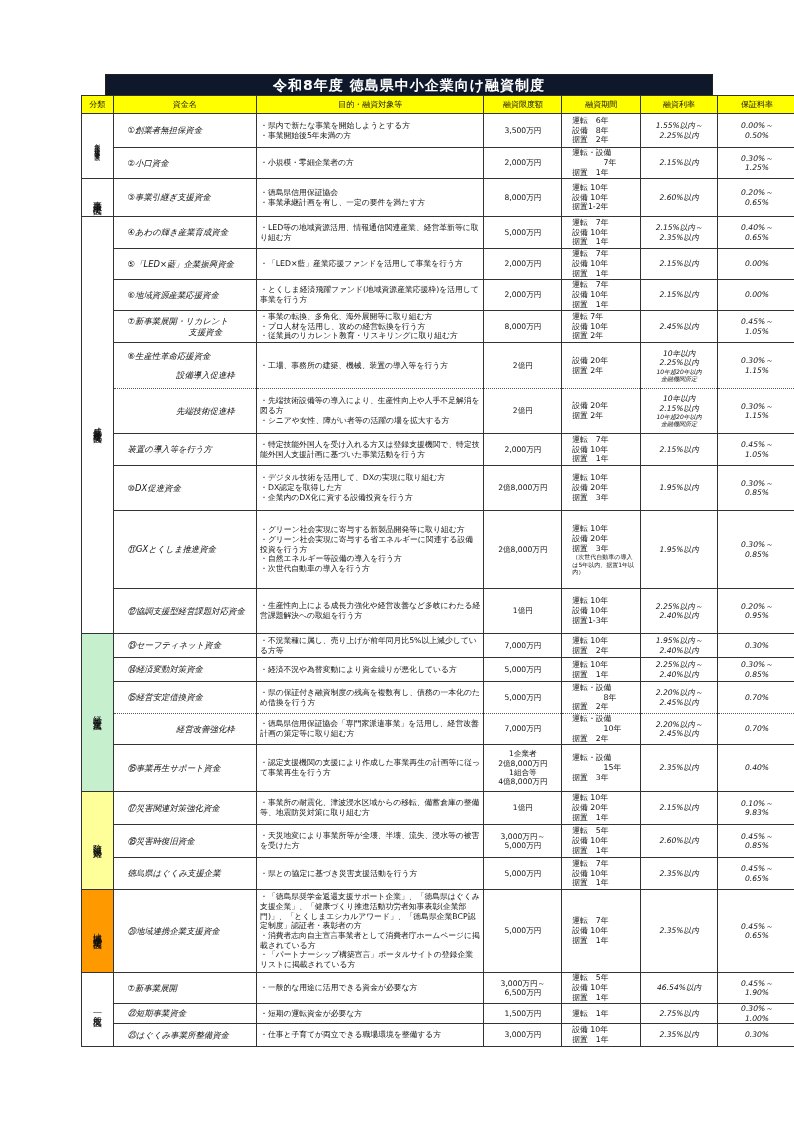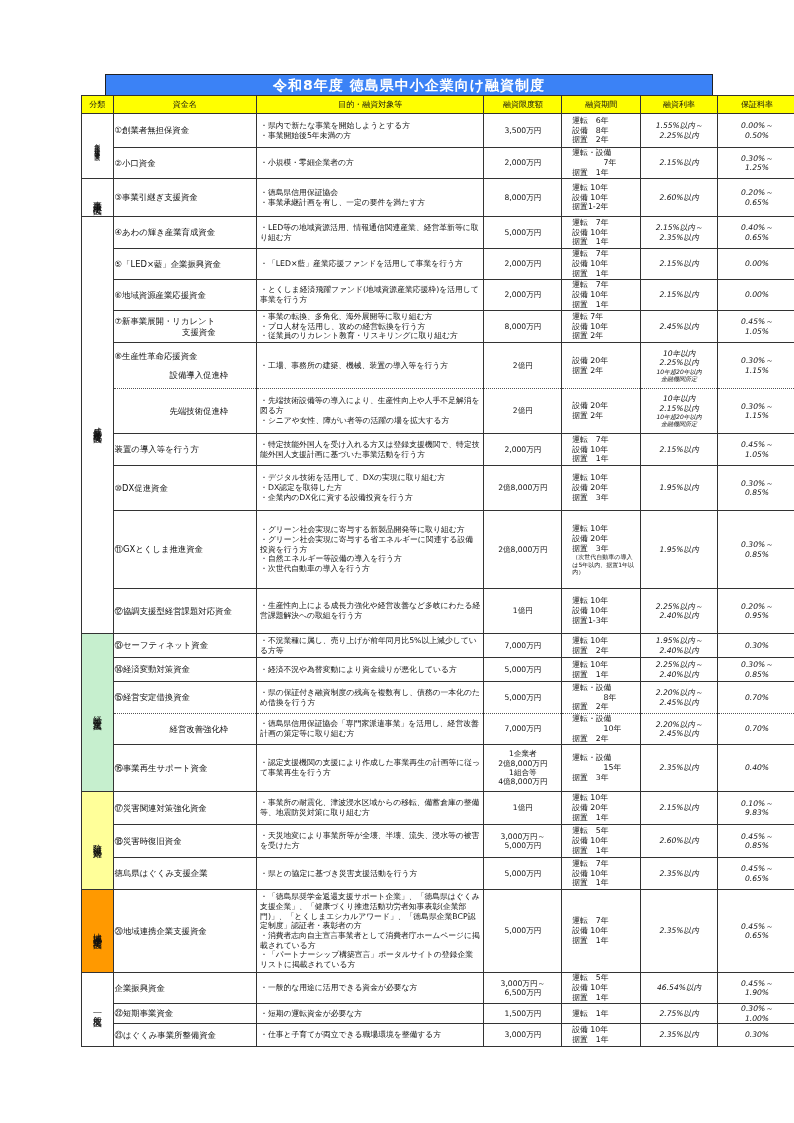--- a/index.html
+++ b/index.html
@@ -9,36 +9,36 @@
   table{border-collapse:collapse;width:716px;table-layout:fixed;font-size:7.6px;line-height:1.25;}
   td,th{border:1px solid #333;padding:0 3px;vertical-align:middle;}
   th{background:#ffff00;font-weight:normal;font-size:8px;height:17px;text-align:center;}
   td.cat{text-align:center;font-size:9px;line-height:1.35;padding:0;}
   td.cat .vt{display:inline-block;writing-mode:vertical-rl;text-orientation:upright;letter-spacing:1px;}
   td.cat.small{font-size:6px;}
   .c-white{background:#fff;}
   .c-green{background:#c6efce;}
   .c-yellow{background:#ffff99;}
   .c-orange{background:#ff9900;}
-  td.name{font-size:8.4px;padding-left:1px;}
+  td.name{font-size:8.4px;padding-left:14px;font-style:italic;}
   td.name .sub{display:block;text-align:center;padding-left:30px;}
   td.purpose{font-size:7.8px;}
   td.limit,td.rate,td.fee{text-align:center;}
   td.period{font-size:7.8px;padding-left:10px;white-space:pre-line;}
   td.rate,td.fee{white-space:pre-line;font-style:italic;}
   td.limit{white-space:pre-line;}
   td.purpose div{white-space:normal;}
   .note{font-size:6px;line-height:1.2;display:block;}
   .small6{font-size:6px;line-height:1.2;display:block;}
 </style>
 </head>
 <body>
 
 <div class="sheet">
-  <div class="title" style="background: #3b82f6; margin-left: 24px;">令和8年度 徳島県中小企業向け融資制度</div>
+  <div class="title" style="background: #0f172a; margin-left: 24px;">令和8年度 徳島県中小企業向け融資制度</div>
   <table>
     <colgroup>
       <col style="width:26px">
         <col style="width:118px">
         <col style="width:187px">
         <col style="width:64px">
         <col style="width:65px">
         <col style="width:63px">
         <col style="width:65px">
     </colgroup>
@@ -362,21 +362,21 @@
           <td class="limit" style="">5,000万円</td>
           <td class="period" style=""><span>運転　7年
 設備 10年
 据置　1年</span></td>
           <td class="rate" style=""><span>2.35%以内</span></td>
           <td class="fee" style="">0.45%～
 0.65%</td>
         </tr>
         <tr style="height:31px">
           <td class="cat c-white" rowspan="3"><span class="vt">一般支援</span></td>
-          <td class="name" style=""><span>企業振興資金</span></td>
+          <td class="name" style=""><span>⑦新事業展開</span></td>
           <td class="purpose" style="">
             <div>・一般的な用途に活用できる資金が必要な方</div>
           </td>
           <td class="limit" style="">3,000万円～
 6,500万円</td>
           <td class="period" style=""><span>運転　5年
 設備 10年
 据置　1年</span></td>
           <td class="rate" style=""><span>46.54%以内</span></td>
           <td class="fee" style="">0.45%～

